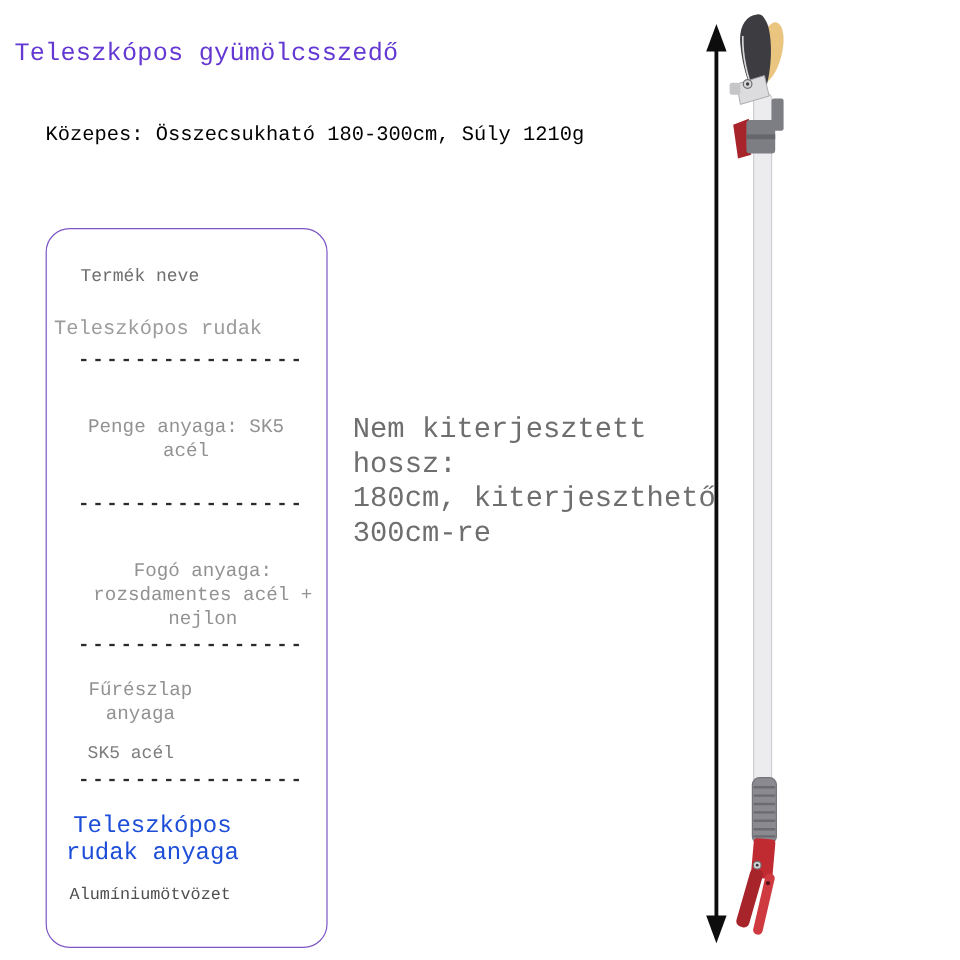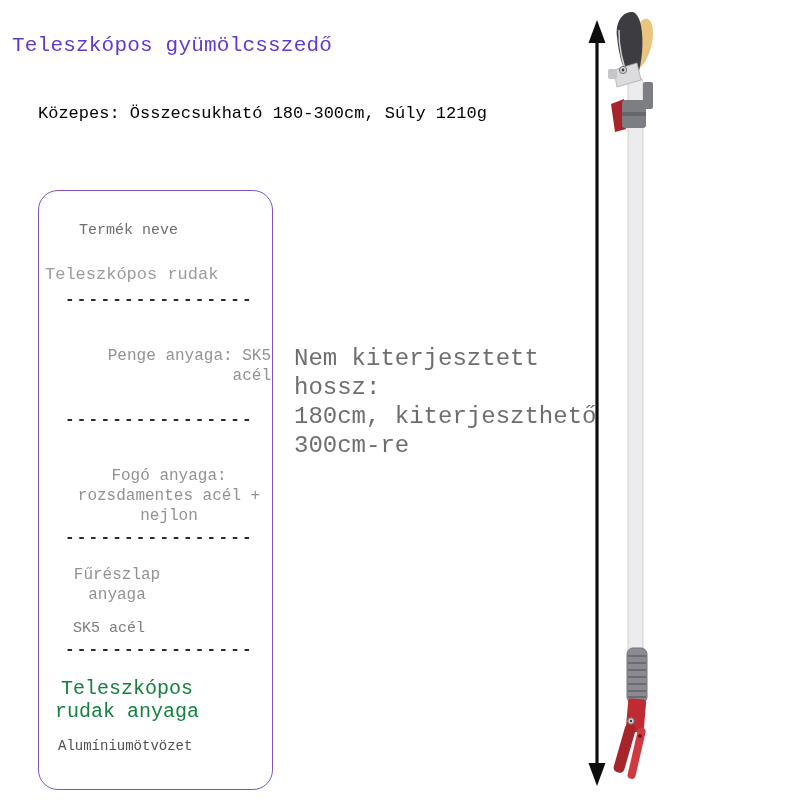--- a/index.html
+++ b/index.html
@@ -14,32 +14,32 @@
   }
   .subtitle {
     position:absolute; left:38px; top:104px;
     font-size:17px; color:#000000;
   }
   .spec-box {
     position:absolute; left:38px; top:190px; width:235px; height:600px;
     border:1.5px solid var(--box-border); border-radius:20px; box-sizing:border-box;
   }
   .si { position:absolute; font-size:16px; color:#929292; line-height:20px; }
-  .si-name   { top:30px;  left:12px;    width:155px; text-align:center; font-size:15px; color:#6e6e6e; }
+  .si-name   { top:30px;  left:0;    width:155px; text-align:center; font-size:15px; color:#6e6e6e; }
   .si-model  { top:74px;  left:6px;  font-size:17px; color:#9c9c9c; }
   .dash {
     position:absolute; left:26px; font-size:16px; font-weight:bold;
     letter-spacing:2.2px; color:#2b2b2b; line-height:14px; white-space:nowrap;
   }
   .d1 { top:102px; } .d2 { top:222px; } .d3 { top:340px; } .d4 { top:452px; }
-  .si-blade  { top:155px; left:0;    width:232px; text-align:right; }
+  .si-blade  { top:155px; left:0;    width:232px; text-align:center; }
   .si-grip   { top:275px; left:14px; width:232px; text-align:center; }
   .si-saw    { top:374px; left:0;    width:156px; text-align:center; }
   .si-saw-value   { top:428px; left:34px; font-size:15px; color:#7d7d7d; }
-  .si-poles  { top:486px; left:0;    width:176px; text-align:center; font-size:20px; line-height:23px; color:#15803d; }
+  .si-poles  { top:486px; left:0;    width:176px; text-align:center; font-size:20px; line-height:23px; color:#1d4ed8; }
   .si-poles-value { top:545px; left:19px; font-size:14px; color:#4f4f4f; }
   .dimension-note {
     position:absolute; left:294px; top:344px; width:312px;
     font-size:24px; line-height:29px; color:#6e6e6e;
   }
   .product { position:absolute; left:570px; top:0; }
   
   .arrow line    { stroke:var(--arrow); }
   .arrow polygon { fill:var(--arrow); }
   .pole       { fill:var(--pole); stroke:var(--pole-edge); stroke-width:1; }

